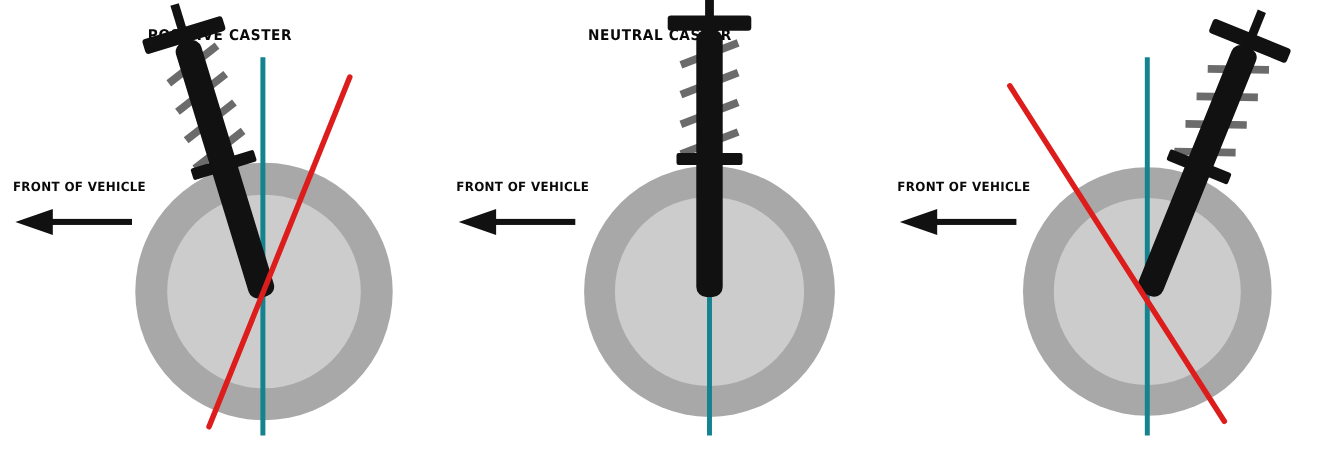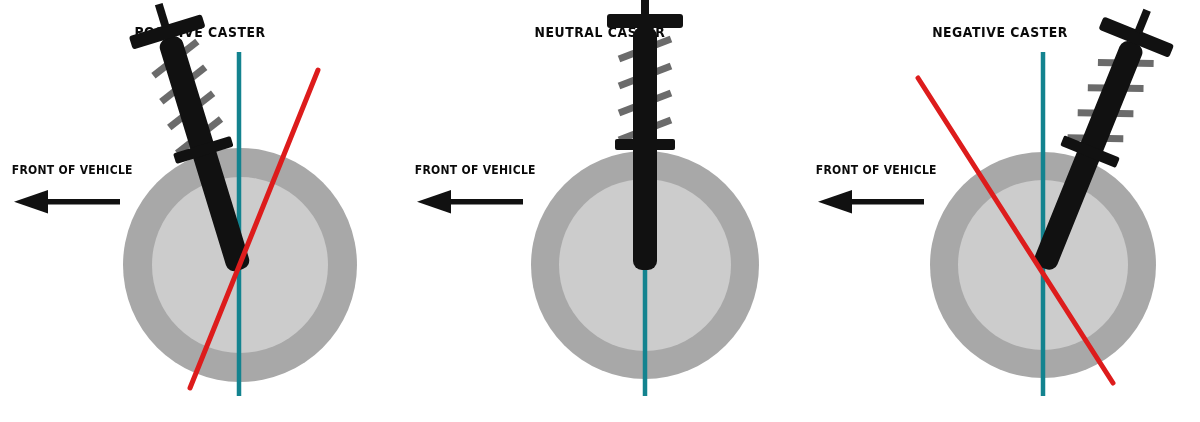--- a/index.html
+++ b/index.html
@@ -93,23 +93,20 @@
   <div class="front-label-group" style="left:411px; top:163px;">
     <div class="front-label-text">FRONT OF VEHICLE</div>
     <svg class="front-arrow" width="115" height="28" viewBox="0 0 115 28">
       <g fill="#111111">
         <rect x="36" y="11" width="76" height="5.5"></rect>
         <polygon points="6,13.8 40,2 40,25.6"></polygon>
       </g>
     </svg>
   </div>
 
-  <div class="panel" style="left:800px; width:400px;">
-    <div class="panel-title">NEGATIVE CASTER</div>
-  </div>
 
   <div class="front-label-group" style="left:812px; top:163px;">
     <div class="front-label-text">FRONT OF VEHICLE</div>
     <svg class="front-arrow" width="115" height="28" viewBox="0 0 115 28">
       <g fill="#111111">
         <rect x="36" y="11" width="76" height="5.5"></rect>
         <polygon points="6,13.8 40,2 40,25.6"></polygon>
       </g>
     </svg>
   </div>

